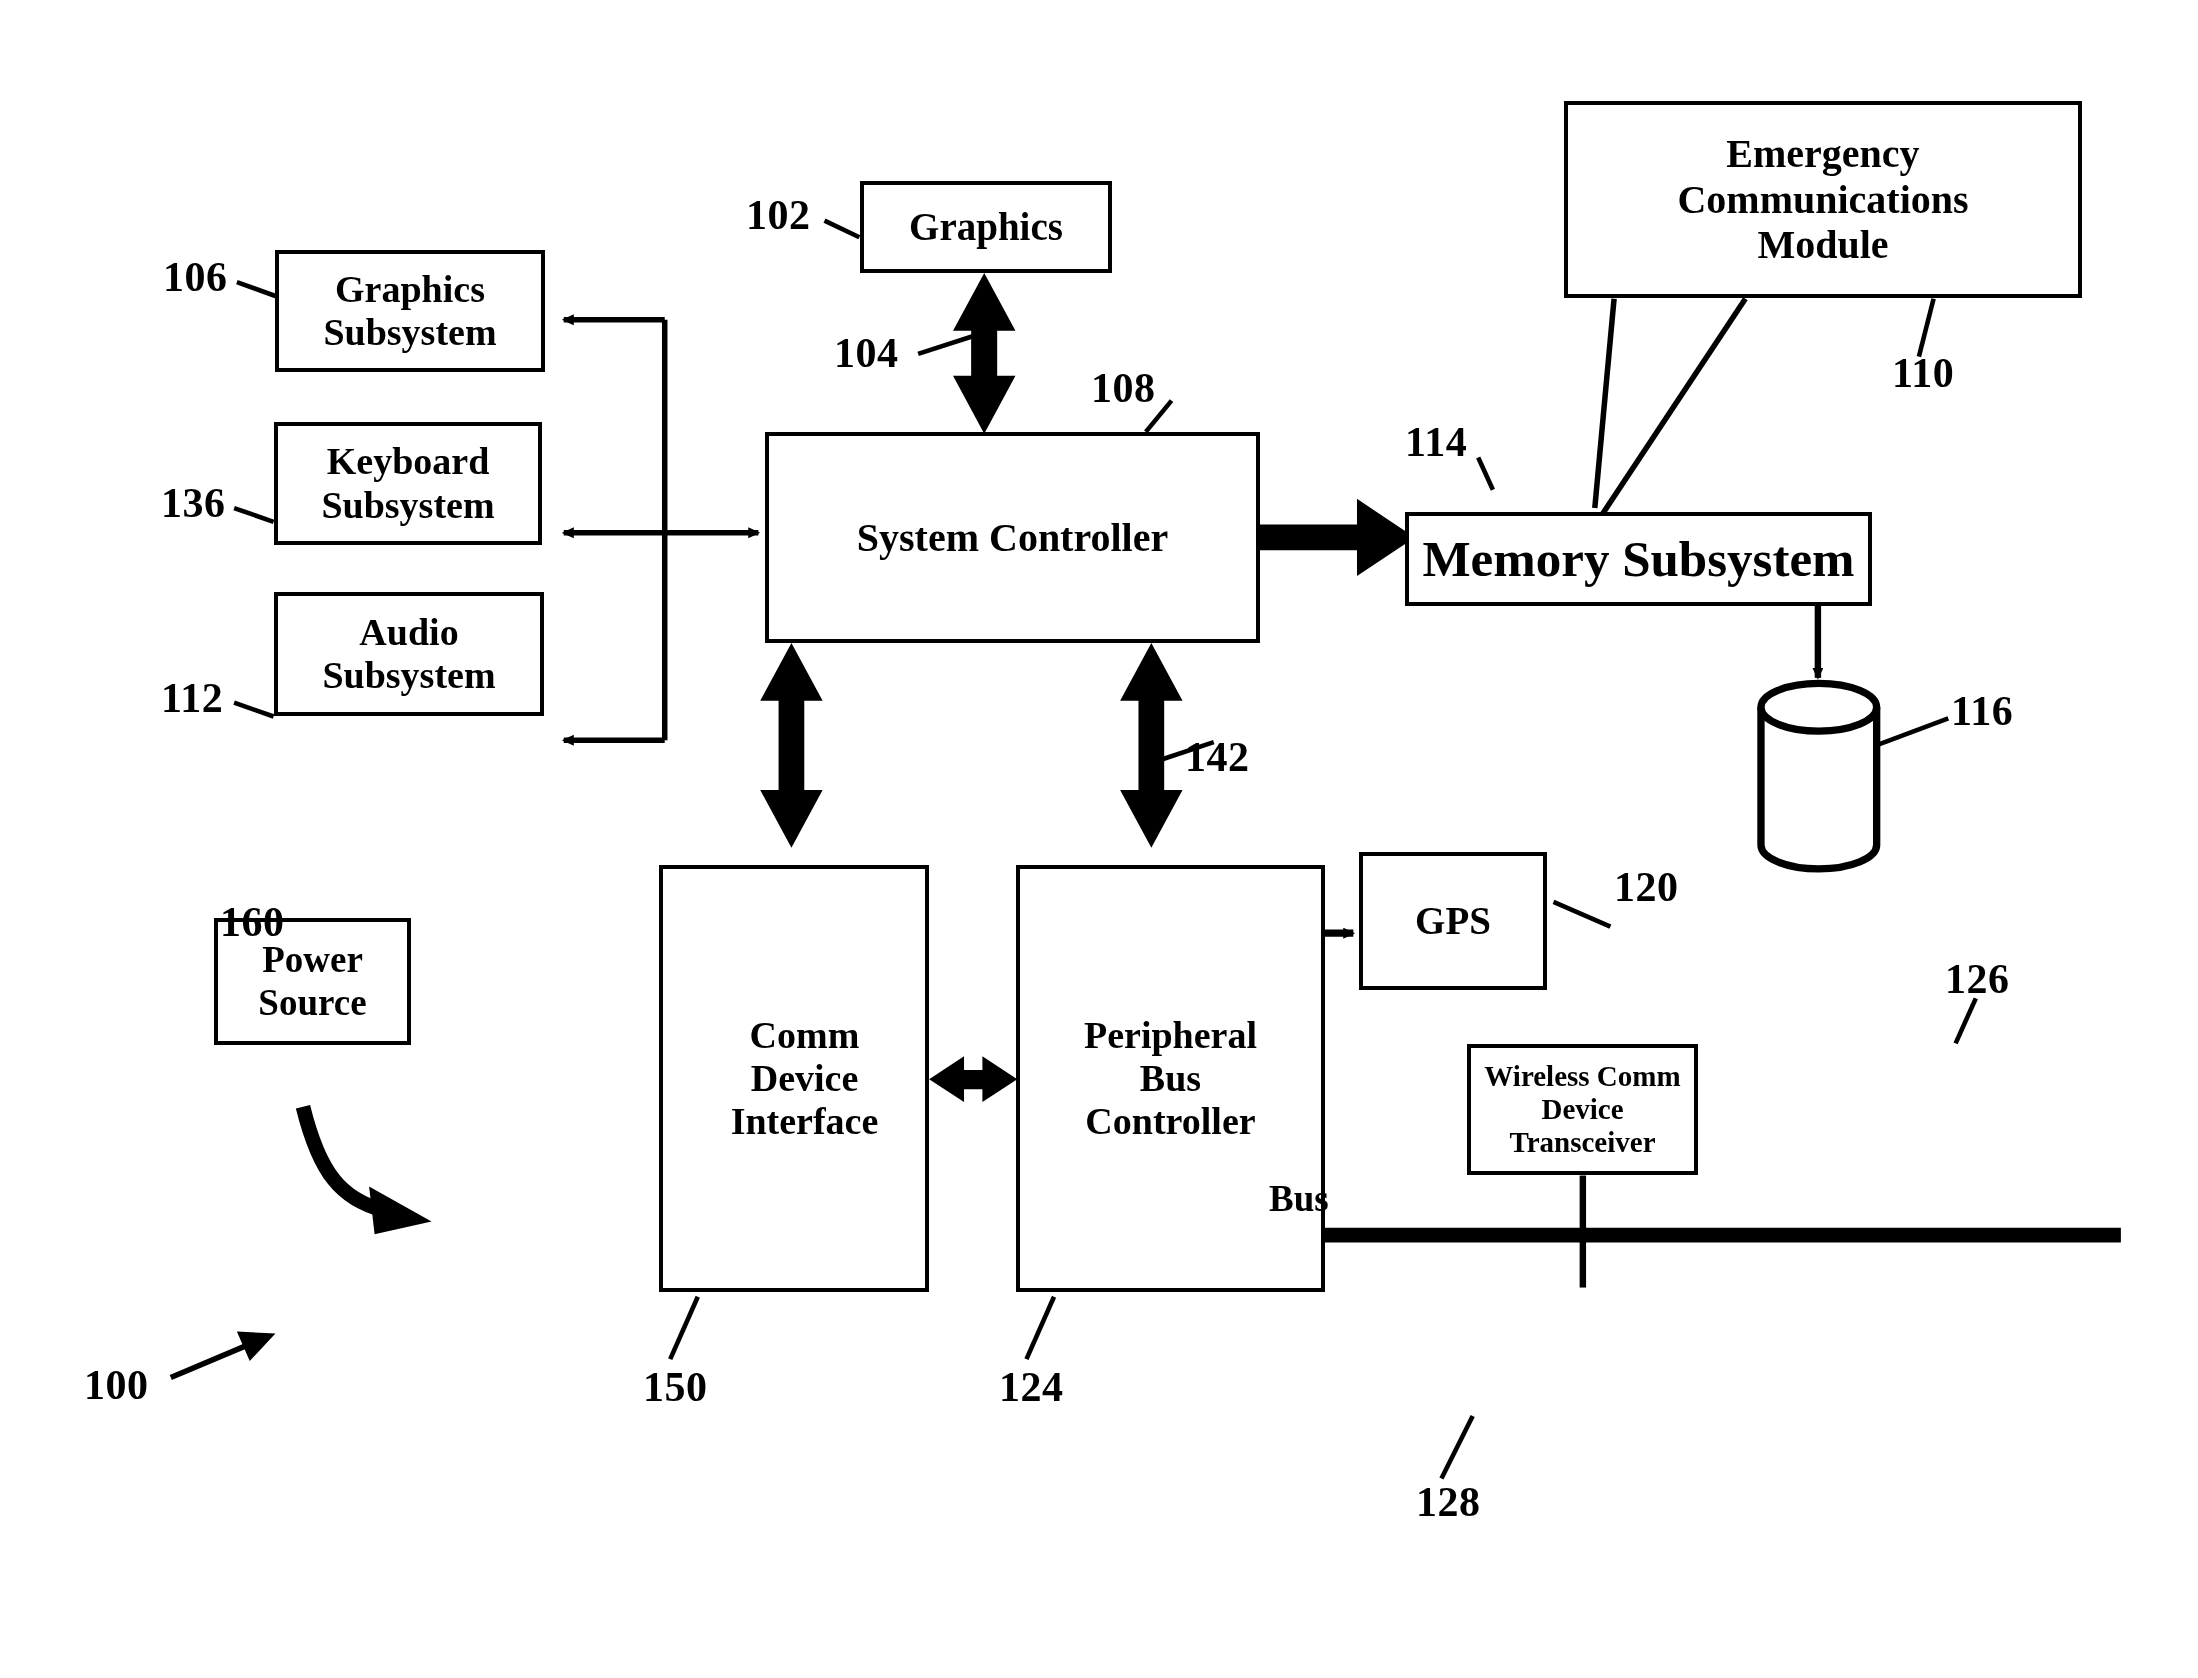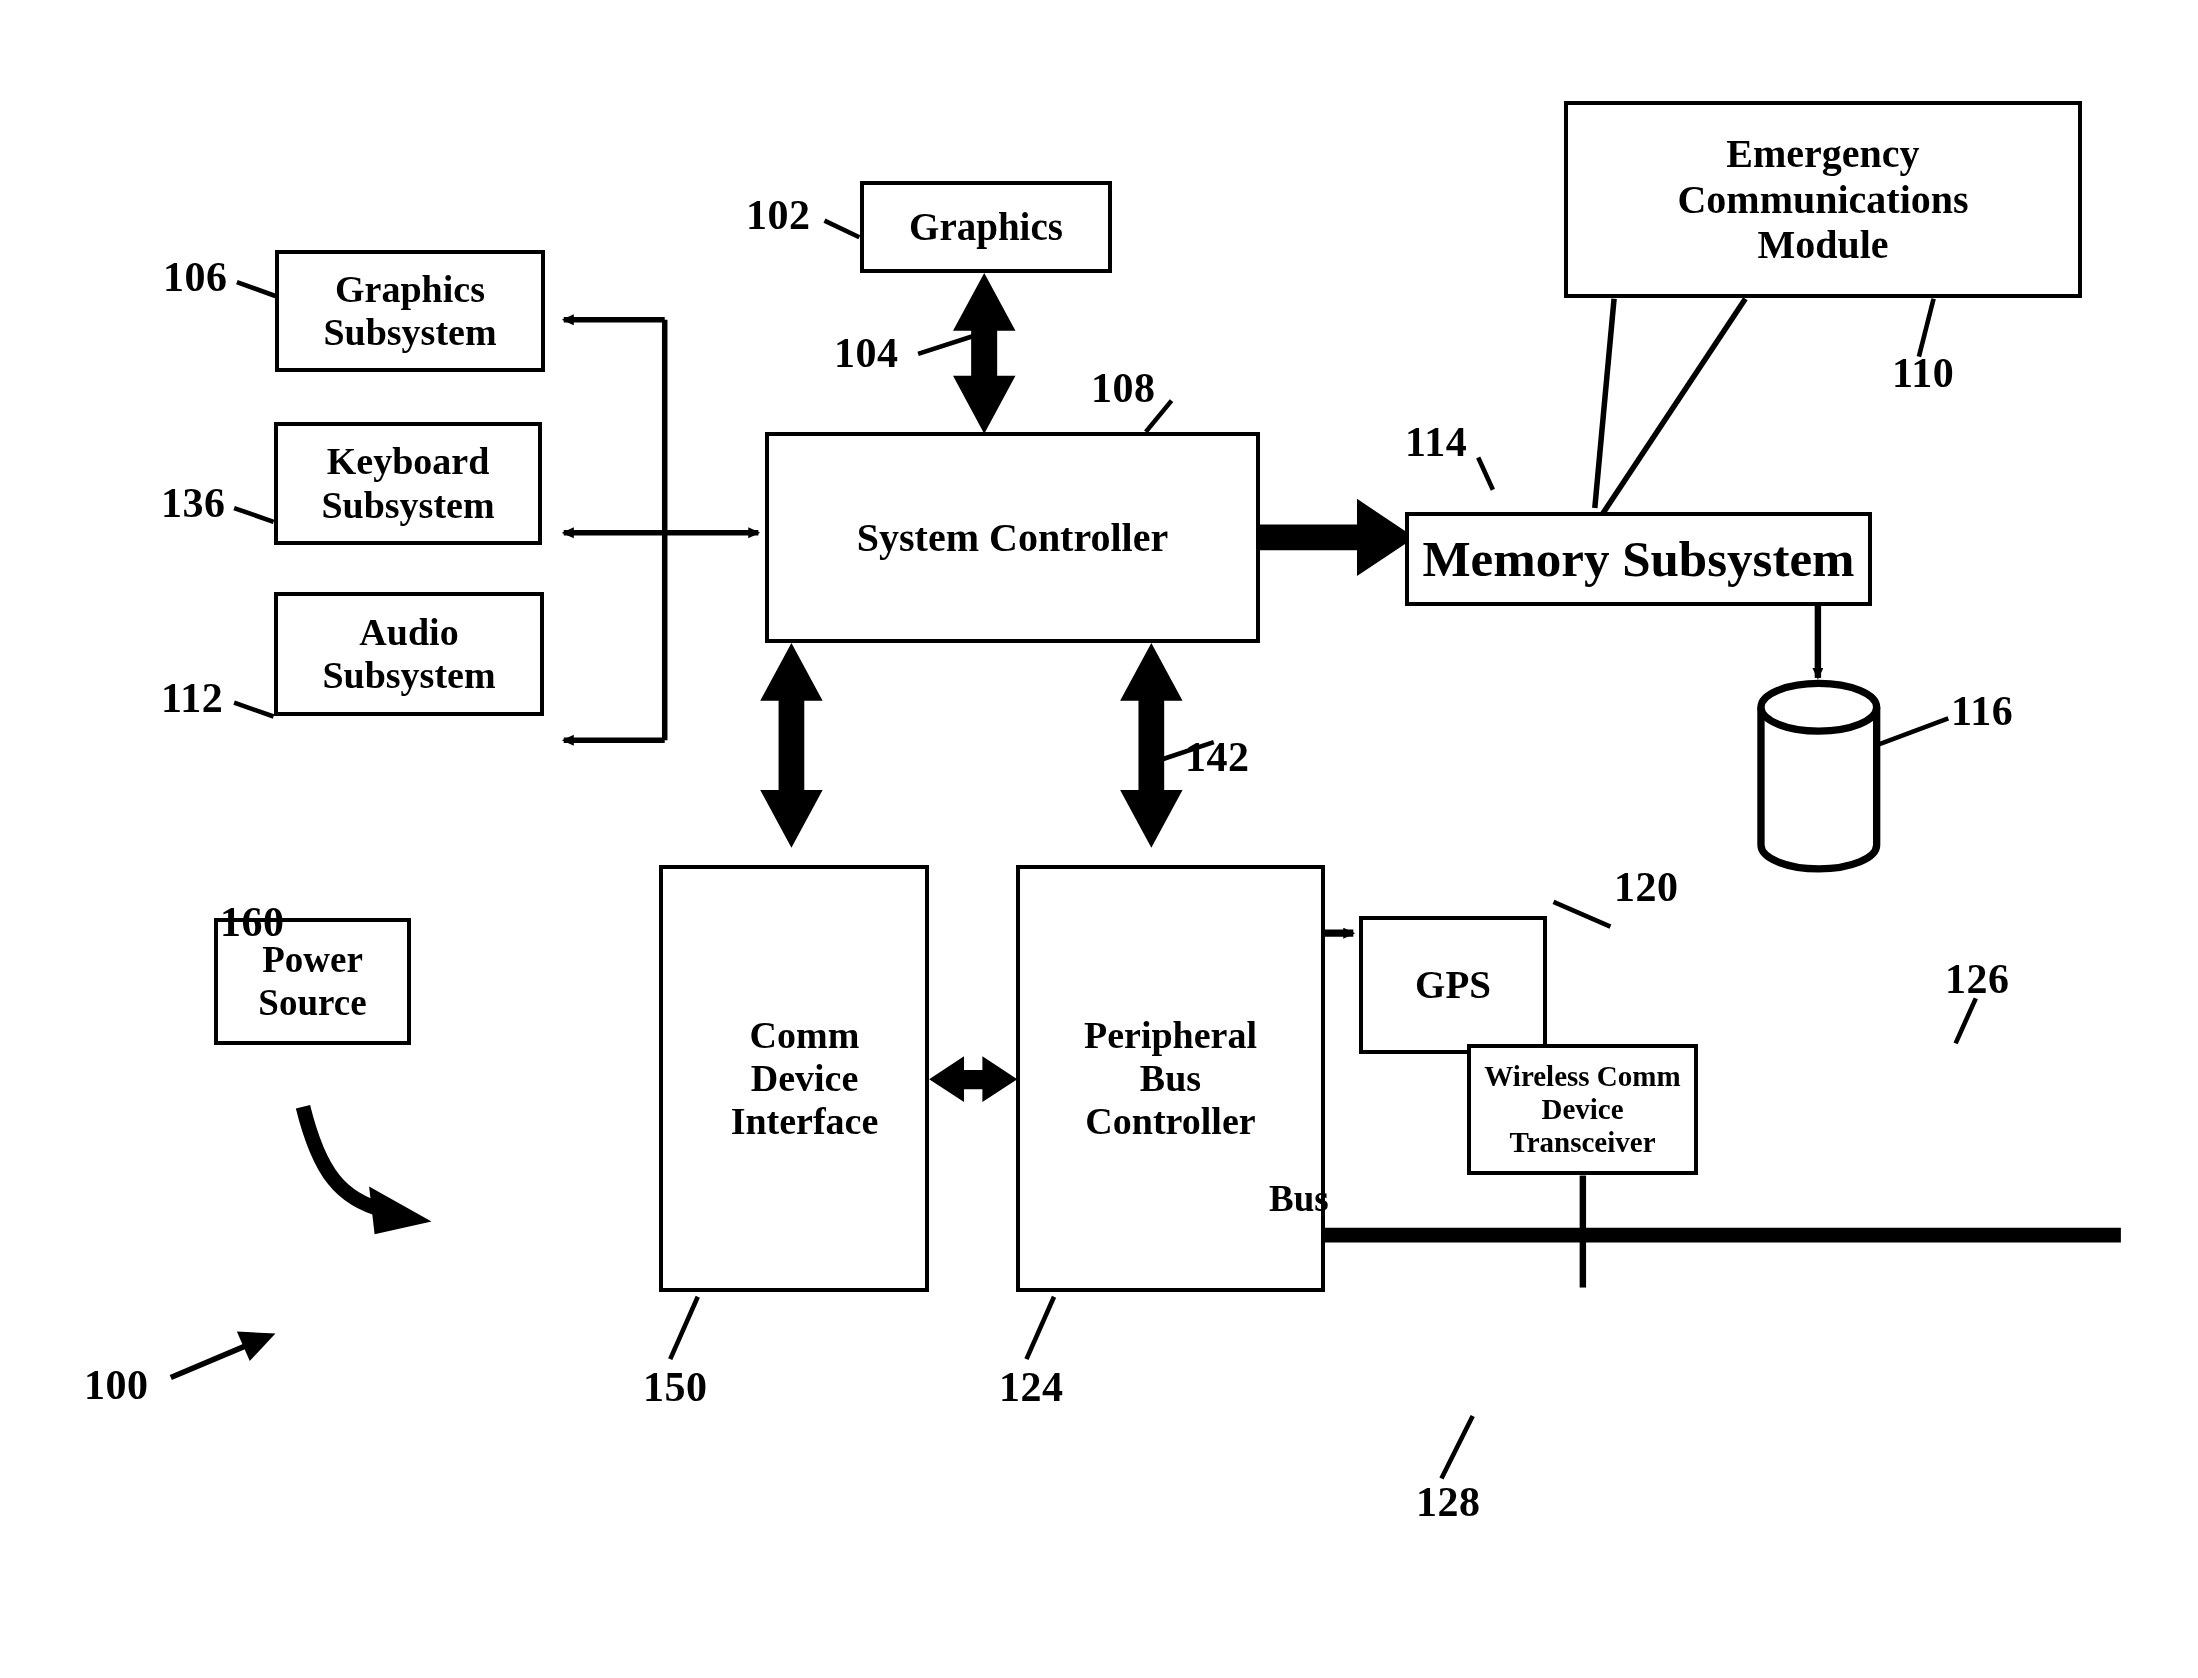--- a/index.html
+++ b/index.html
@@ -195,21 +195,21 @@
       <span>Emergency</span><br>
       <span>Communications</span><br>
       <span>Module</span>
     </span>
   </div>
 
   <div class="box" style="left:1405px;top:491px;width:467px;height:94px;font-size:51px;margin-top:21px;">
     <span>Memory Subsystem</span>
   </div>
 
-  <div class="box" style="left:1359px;top:916px;width:188px;height:138px;font-size:39px;">
+  <div class="box" style="left:1359px;top:852px;width:188px;height:138px;font-size:39px;">
     <span>GPS</span>
   </div>
 
   <div class="box" style="left:659px;top:865px;width:270px;height:427px;font-size:38px;padding-left:21px;">
     <span>
       <span>Comm</span><br>
       <span>Device</span><br>
       <span>Interface</span>
     </span>
   </div>

